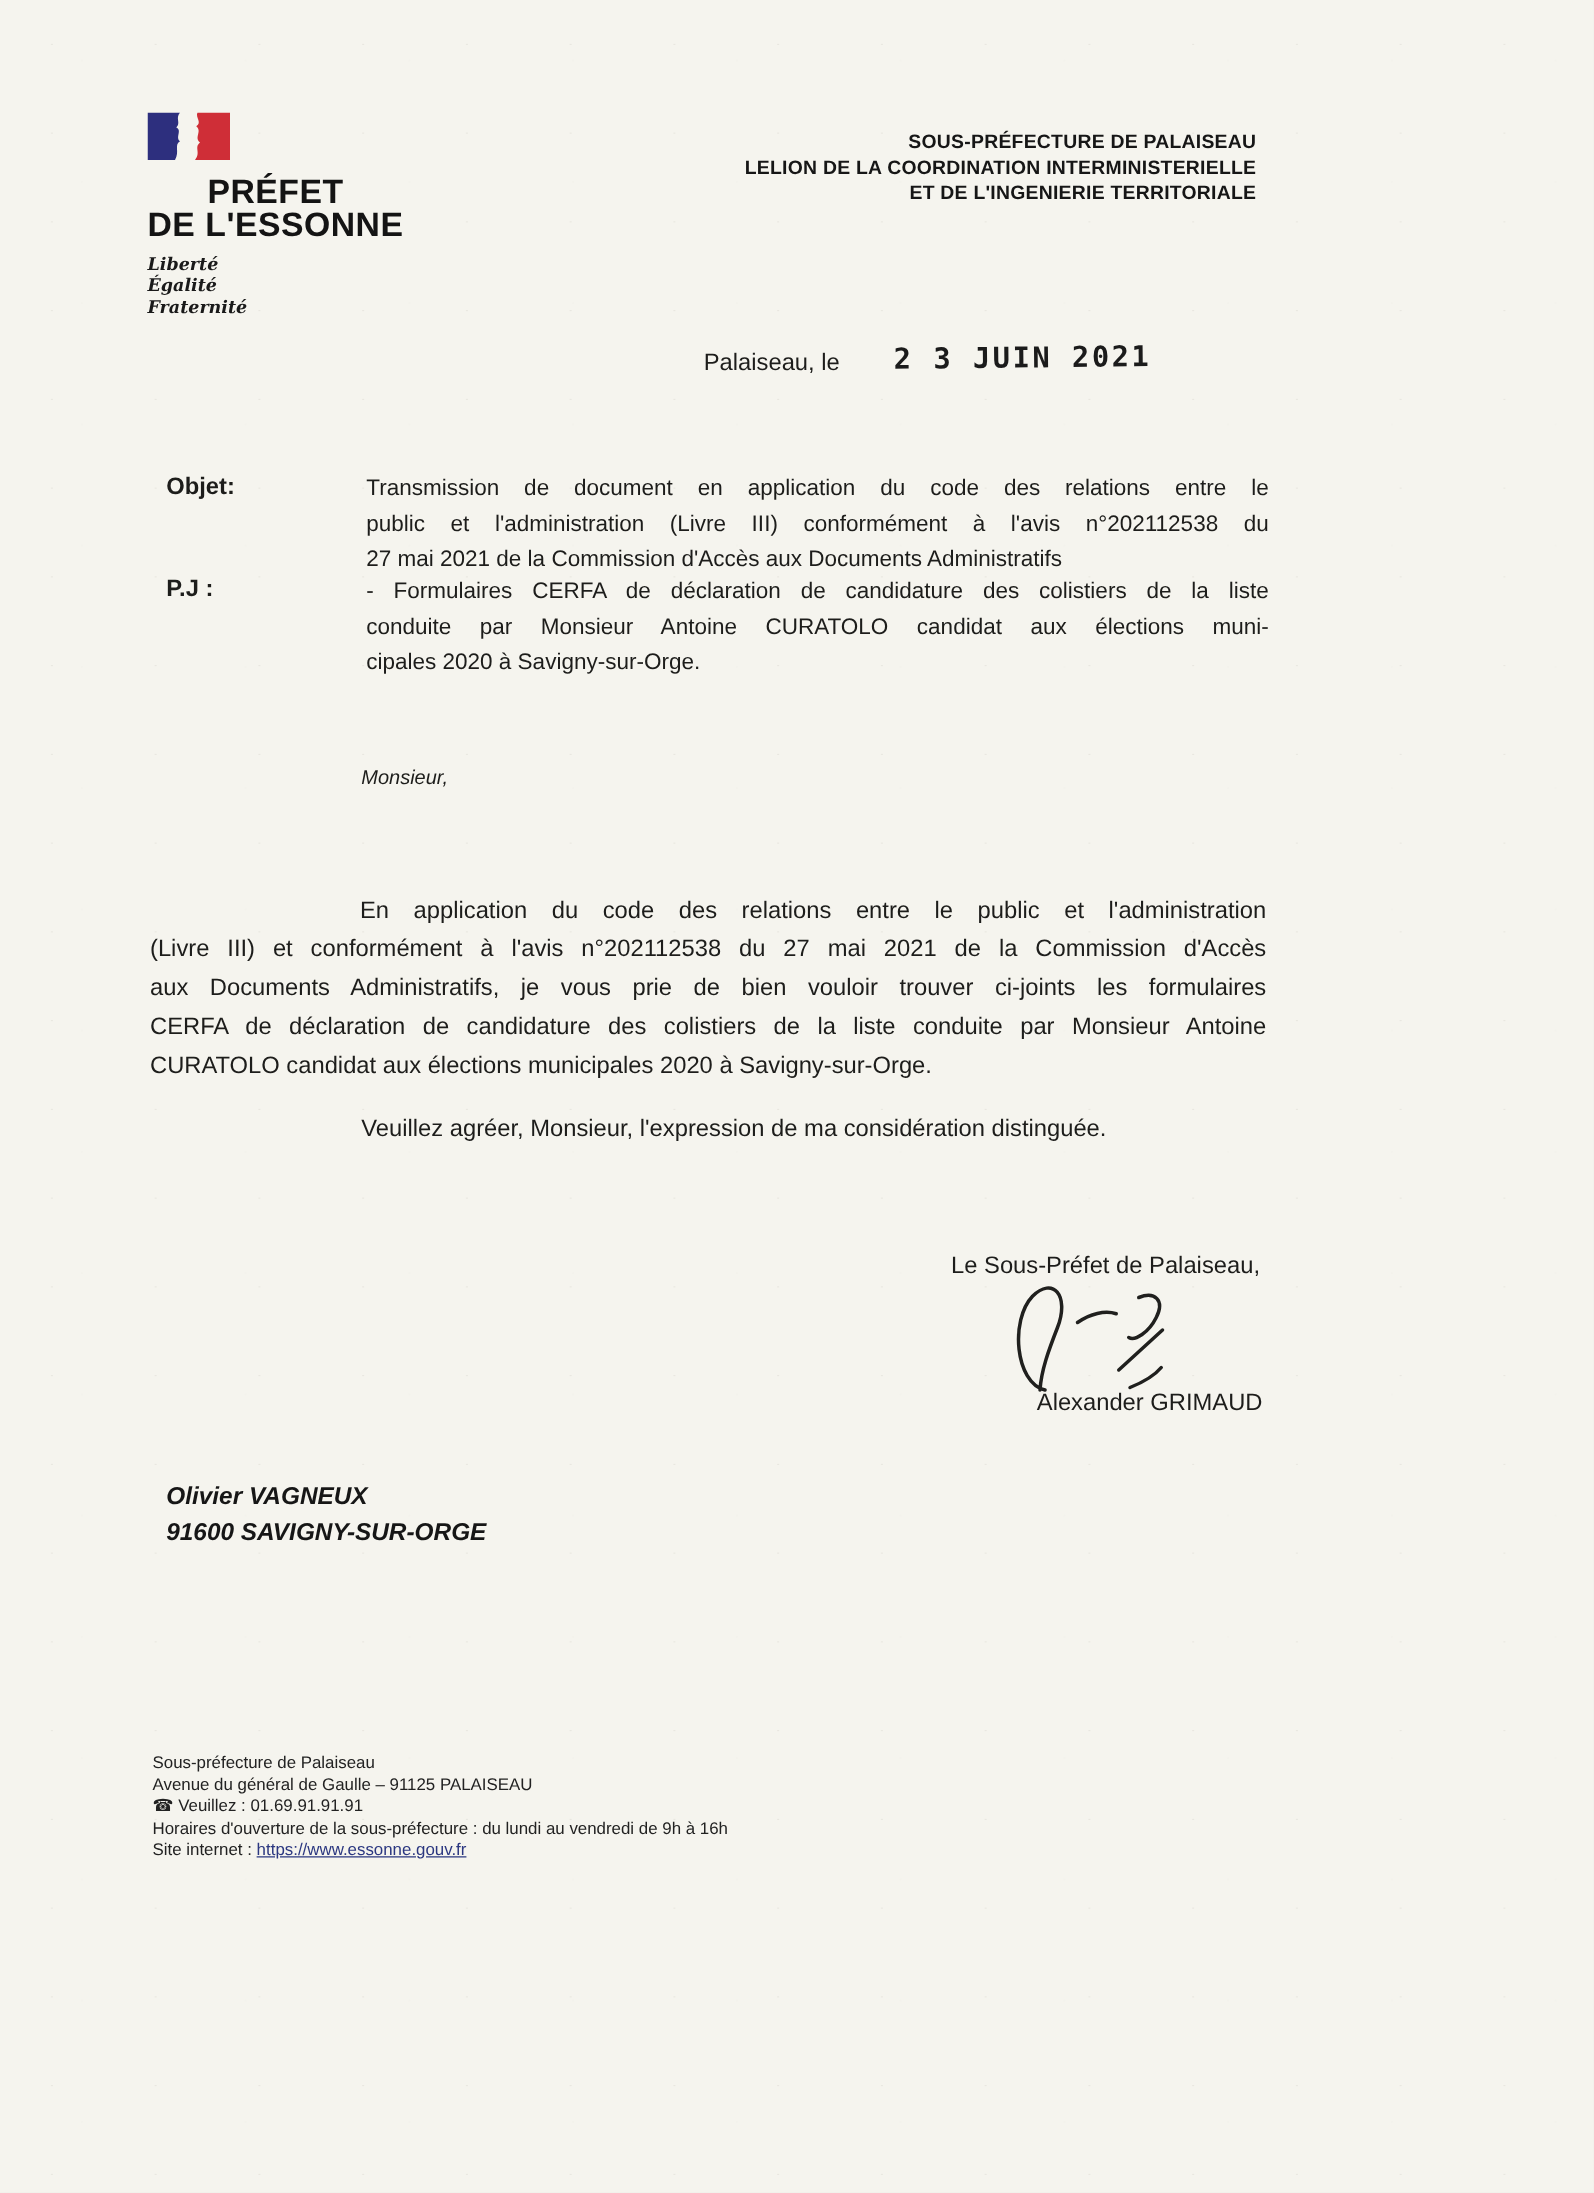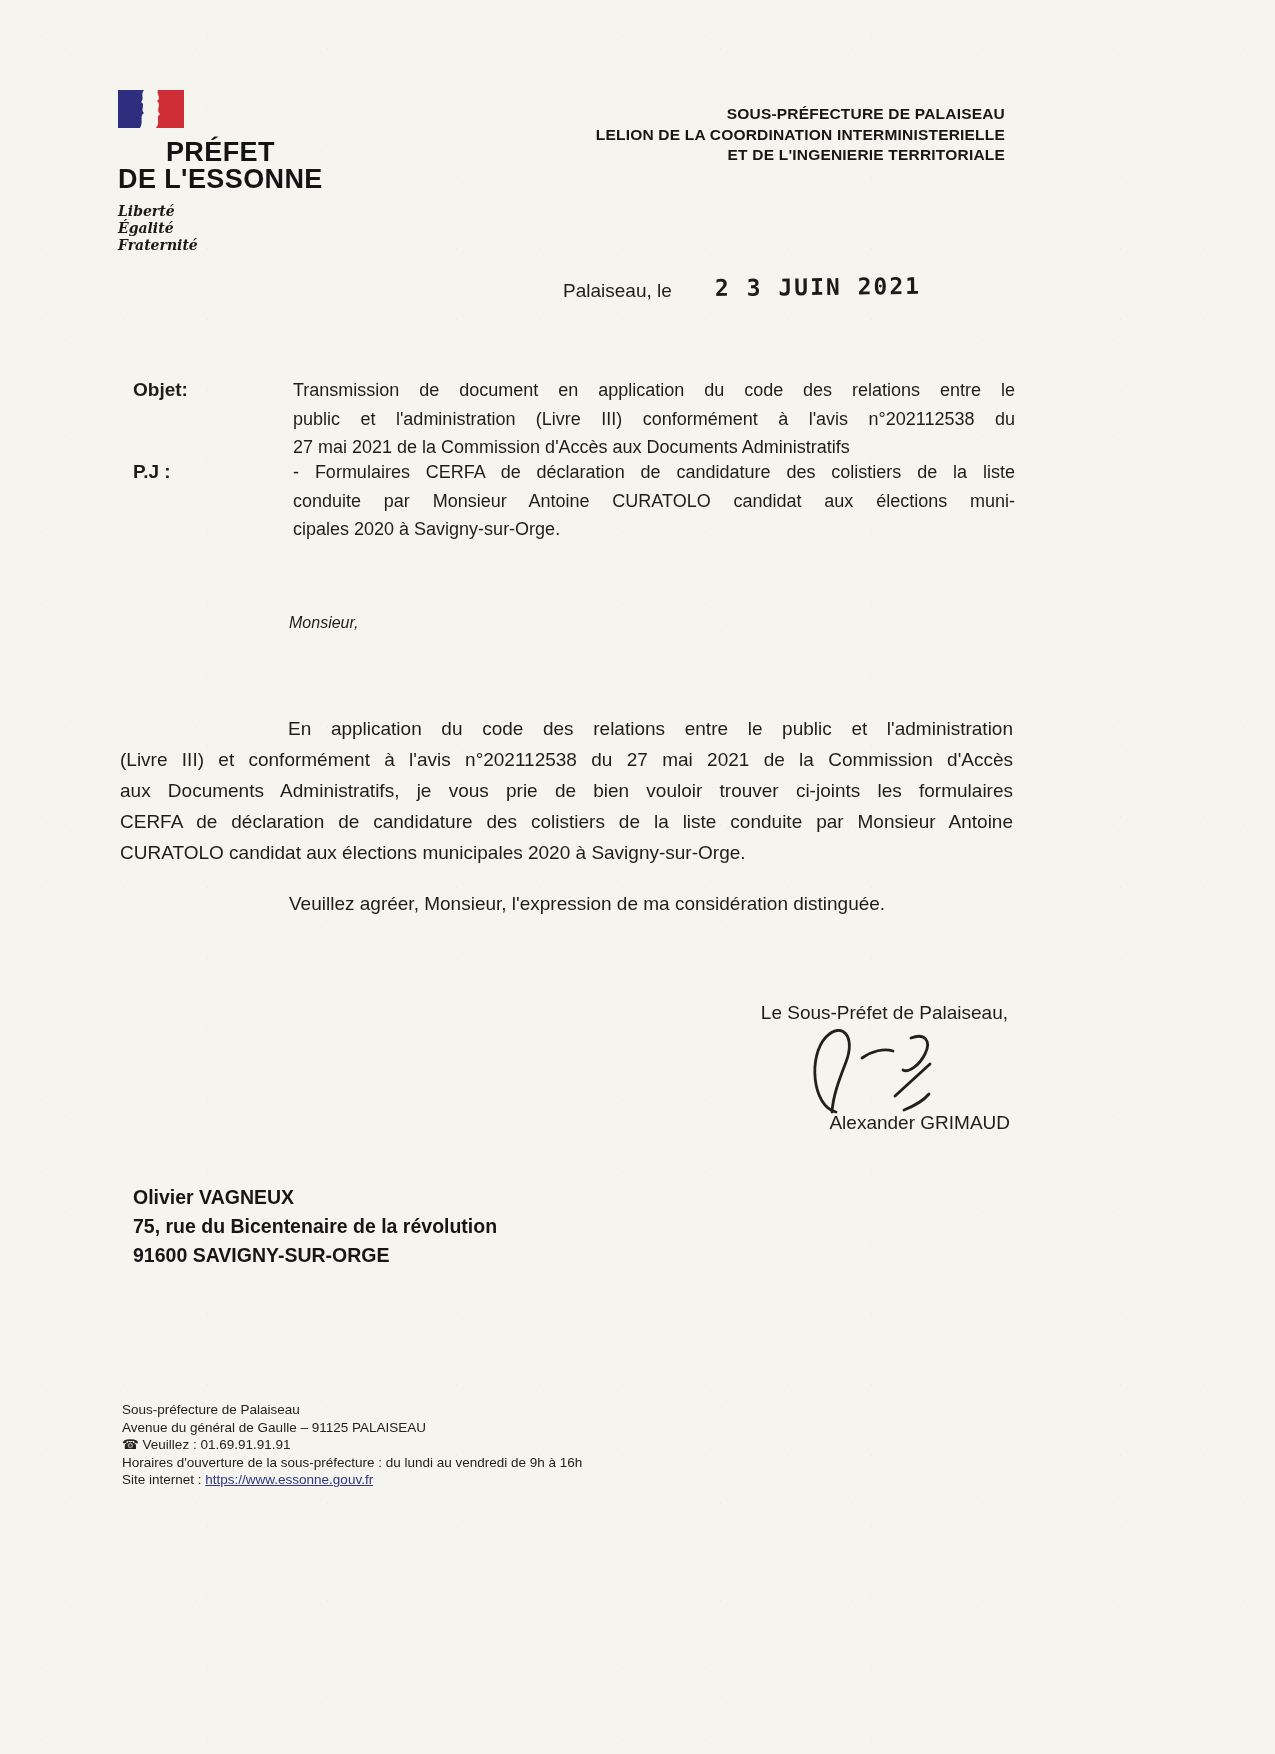--- a/index.html
+++ b/index.html
@@ -43,21 +43,21 @@
   
   .salutation{position:absolute;left:289px;top:614px;font-size:16px;font-style:italic;}
   .paragraph{position:absolute;left:120px;top:682px;width:893px;font-size:19px;line-height:31px;margin-top:31px;}
   .indent{padding-left:168px;}
   .closing{position:absolute;left:289px;top:893px;font-size:19px;}
   
   .sig-title{position:absolute;top:1002px;right:267px;font-size:19px;}
   .sig-draw{position:absolute;left:798px;top:1022px;}
   .sig-name{position:absolute;top:1112px;right:265px;font-size:19px;}
   
-  .recipient{position:absolute;left:133px;top:1183px;font-weight:bold;font-size:19.5px;line-height:29px;color:#161616;}
+  .recipient{position:absolute;left:133px;top:1183px;font-weight:bold;font-size:19.5px;line-height:29px;color:#161616;font-style:italic;}
   
   .footer{position:absolute;left:122px;top:1401px;font-size:13.5px;line-height:17.5px;color:#222;}
 </style>
 </head>
 <body>
 
 <div class="page">
 
   <div class="logo">
     <svg width="70" height="38" viewBox="0 0 70 38">
@@ -122,21 +122,20 @@
         <path d="M113,16 C126,11 134,18 127,32 C121,44 110,51 105,48"></path>
         <path d="M97,74 L132,42"></path>
         <path d="M106,88 C116,84 126,78 131,72"></path>
       </g>
     </svg>
   </div>
   <div class="sig-name">Alexander GRIMAUD</div>
 
   <div class="recipient">
     <div>Olivier VAGNEUX</div>
-    <div>75, rue du Bicentenaire de la révolution</div>
     <div>91600 SAVIGNY-SUR-ORGE</div>
   </div>
 
   <div class="footer">
     <div>Sous-préfecture de Palaiseau</div>
     <div>Avenue du général de Gaulle – 91125 PALAISEAU</div>
     <div>
       <span>☎</span>
       <span>Veuillez : 01.69.91.91.91</span>
     </div>

